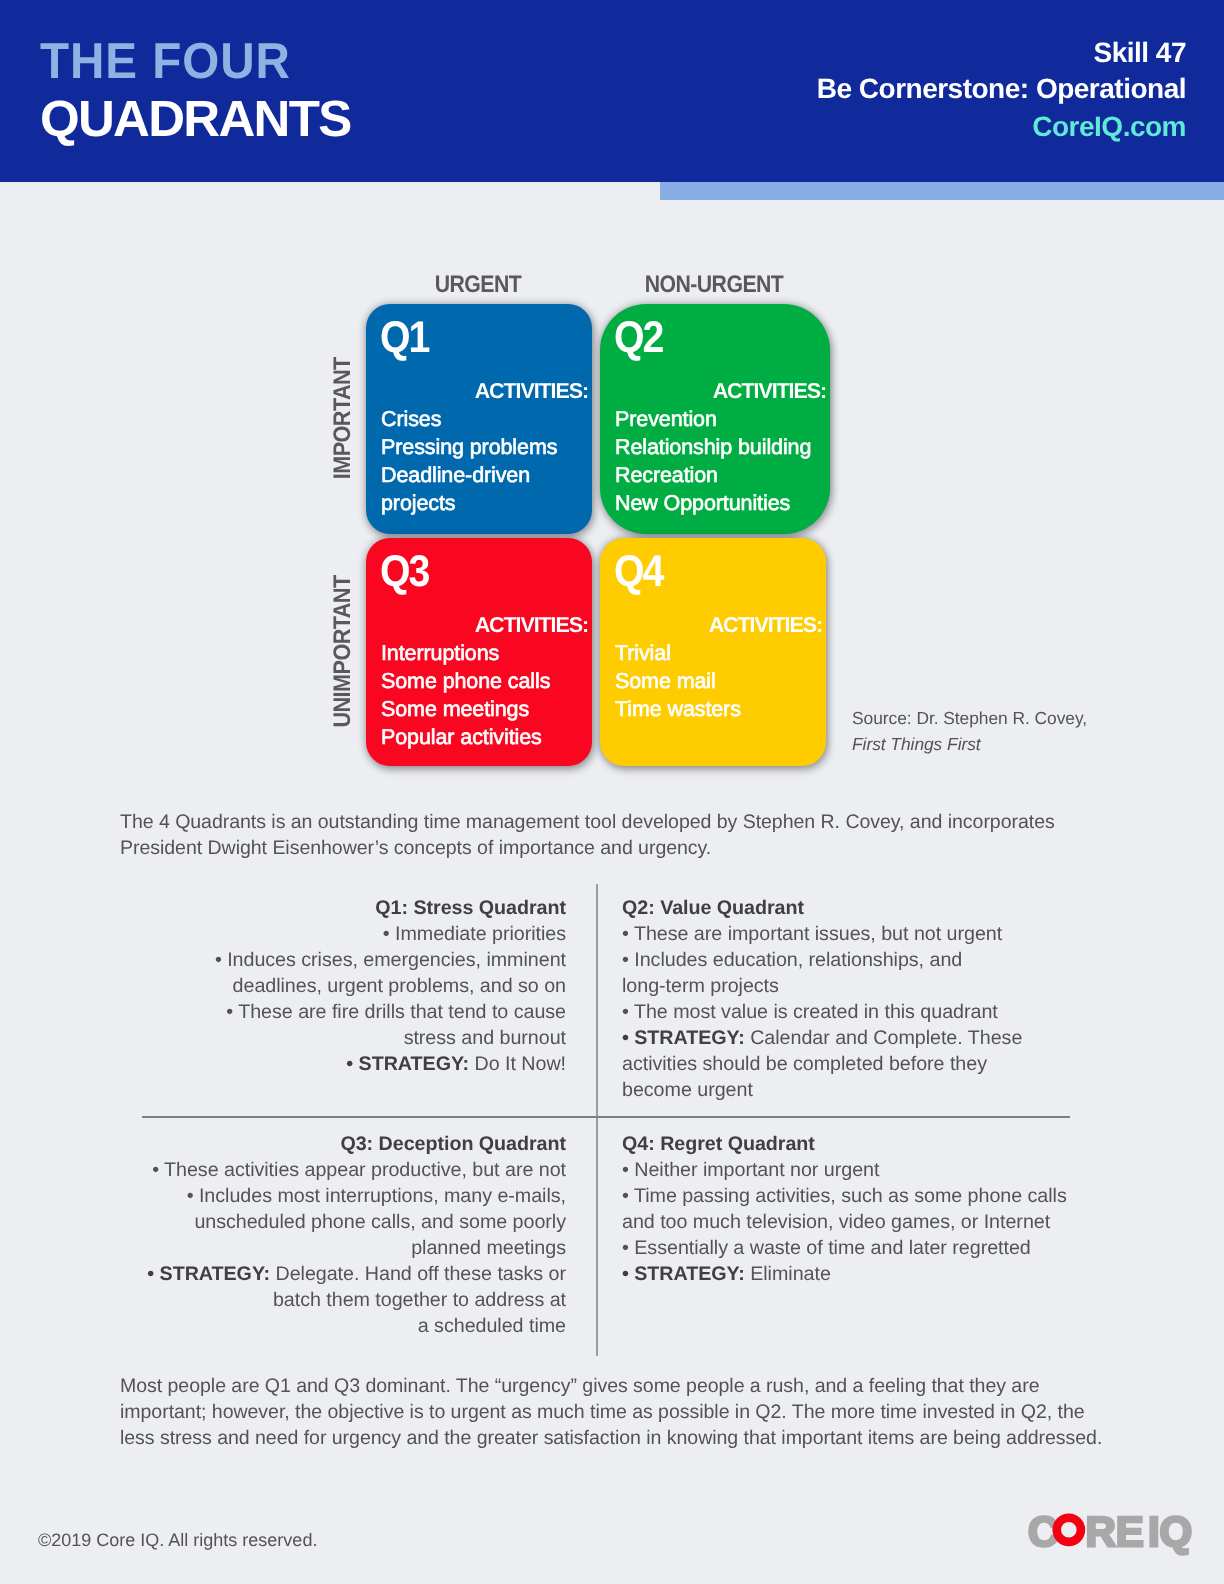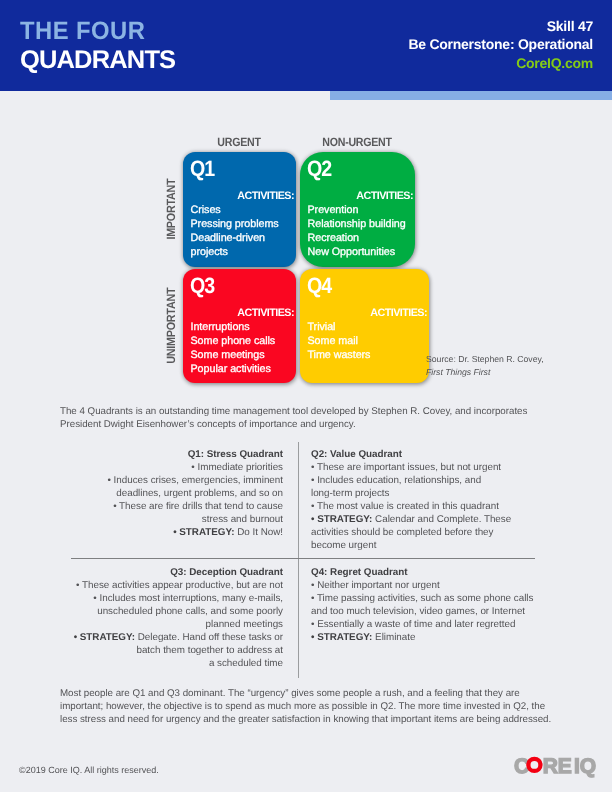--- a/index.html
+++ b/index.html
@@ -7,21 +7,21 @@
   .page{position:absolute;left:0;top:0;width:612px;height:792px;}
 
   
   .header{position:absolute;left:0;top:0;width:612px;height:91px;background:#102a9c;}
   .hdr-left{position:absolute;left:20px;top:19px;}
   .hdr-l1{font-size:25.2px;font-weight:700;letter-spacing:0.5px;color:#8cb4e3;line-height:1.0;
           transform:scaleX(0.945);transform-origin:left center;}
   .hdr-l2{font-size:25.5px;font-weight:700;letter-spacing:-0.85px;color:#ffffff;line-height:1.0;margin-top:4px;}
   .hdr-right{position:absolute;right:19px;top:17px;text-align:right;}
   .hdr-r{font-size:14px;font-weight:700;letter-spacing:-0.25px;color:#ffffff;line-height:18.3px;}
-  .hdr-r3{color:#84cc16;}
+  .hdr-r3{color:#5eead4;}
   .accent-bar{position:absolute;left:330px;top:91px;width:282px;height:9px;background:#86aee5;}
 
   
   .col-label{position:absolute;font-size:12px;font-weight:700;color:#59595b;letter-spacing:-0.3px;text-align:center;
              transform:scaleX(0.885);}
   .row-label{position:absolute;font-size:12px;font-weight:700;color:#59595b;letter-spacing:-0.3px;
              writing-mode:vertical-rl;text-align:center;line-height:1;
              transform:rotate(180deg) scaleY(0.9);}
   .qbox{position:absolute;border-radius:12px;box-sizing:border-box;
         box-shadow:0 0 4px rgba(0,0,0,0.30), 1px 2px 4px rgba(0,0,0,0.26);padding-left:33px;}
@@ -91,21 +91,21 @@
     <div class="qbox" style="left:183px;top:269px;width:113px;height:114px;background:#fa0621;">
       <div class="qtitle">Q3</div>
       <div class="qlist">
         <div class="qact">ACTIVITIES:</div>
         <div class="qitem">Interruptions</div>
         <div class="qitem">Some phone calls</div>
         <div class="qitem">Some meetings</div>
         <div class="qitem">Popular activities</div>
       </div>
     </div>
-    <div class="qbox" style="left:300px;top:269px;width:129px;height:114px;background:#ffcc00;">
+    <div class="qbox" style="left:300px;top:269px;width:113px;height:114px;background:#ffcc00;">
       <div class="qtitle">Q4</div>
       <div class="qlist">
         <div class="qact">ACTIVITIES:</div>
         <div class="qitem">Trivial</div>
         <div class="qitem">Some mail</div>
         <div class="qitem">Time wasters</div>
       </div>
     </div>
     <div class="source" style="left:426px;top:353px;">
       <div>Source: Dr. Stephen R. Covey,</div>
@@ -155,21 +155,21 @@
       <div>• Neither important nor urgent</div>
       <div>• Time passing activities, such as some phone calls</div>
       <div>and too much television, video games, or Internet</div>
       <div>• Essentially a waste of time and later regretted</div>
       <div><span class="qb">• STRATEGY:</span><span> Eliminate</span></div>
     </div>
   </div>
 
   <div class="para" style="left:60px;top:687px;width:530px;white-space:nowrap;">
     <div>Most people are Q1 and Q3 dominant. The “urgency” gives some people a rush, and a feeling that they are</div>
-    <div>important; however, the objective is to spend as much more as possible in Q2. The more time invested in Q2, the</div>
+    <div>important; however, the objective is to urgent as much time as possible in Q2. The more time invested in Q2, the</div>
     <div>less stress and need for urgency and the greater satisfaction in knowing that important items are being addressed.</div>
   </div>
 
   <div class="footer-txt">©2019 Core IQ. All rights reserved.</div>
   <div class="logo">
     <svg width="84" height="24" viewBox="0 0 84 24">
       <text x="0" y="18" font-family="Liberation Sans, sans-serif" font-size="21" font-weight="700" letter-spacing="-0.1" fill="#a8a8a8" stroke="#a8a8a8" stroke-width="1.4">C</text>
       <circle cx="20.4" cy="9.9" r="6.05" fill="none" stroke="#f40012" stroke-width="4.3"></circle>
       <text x="28.8" y="18" font-family="Liberation Sans, sans-serif" font-size="21" font-weight="700" letter-spacing="-0.1" fill="#a8a8a8" stroke="#a8a8a8" stroke-width="1.4">RE</text>
       <text x="60" y="18" font-family="Liberation Sans, sans-serif" font-size="21" font-weight="700" letter-spacing="-0.1" fill="#a8a8a8" stroke="#a8a8a8" stroke-width="1.4">IQ</text>

